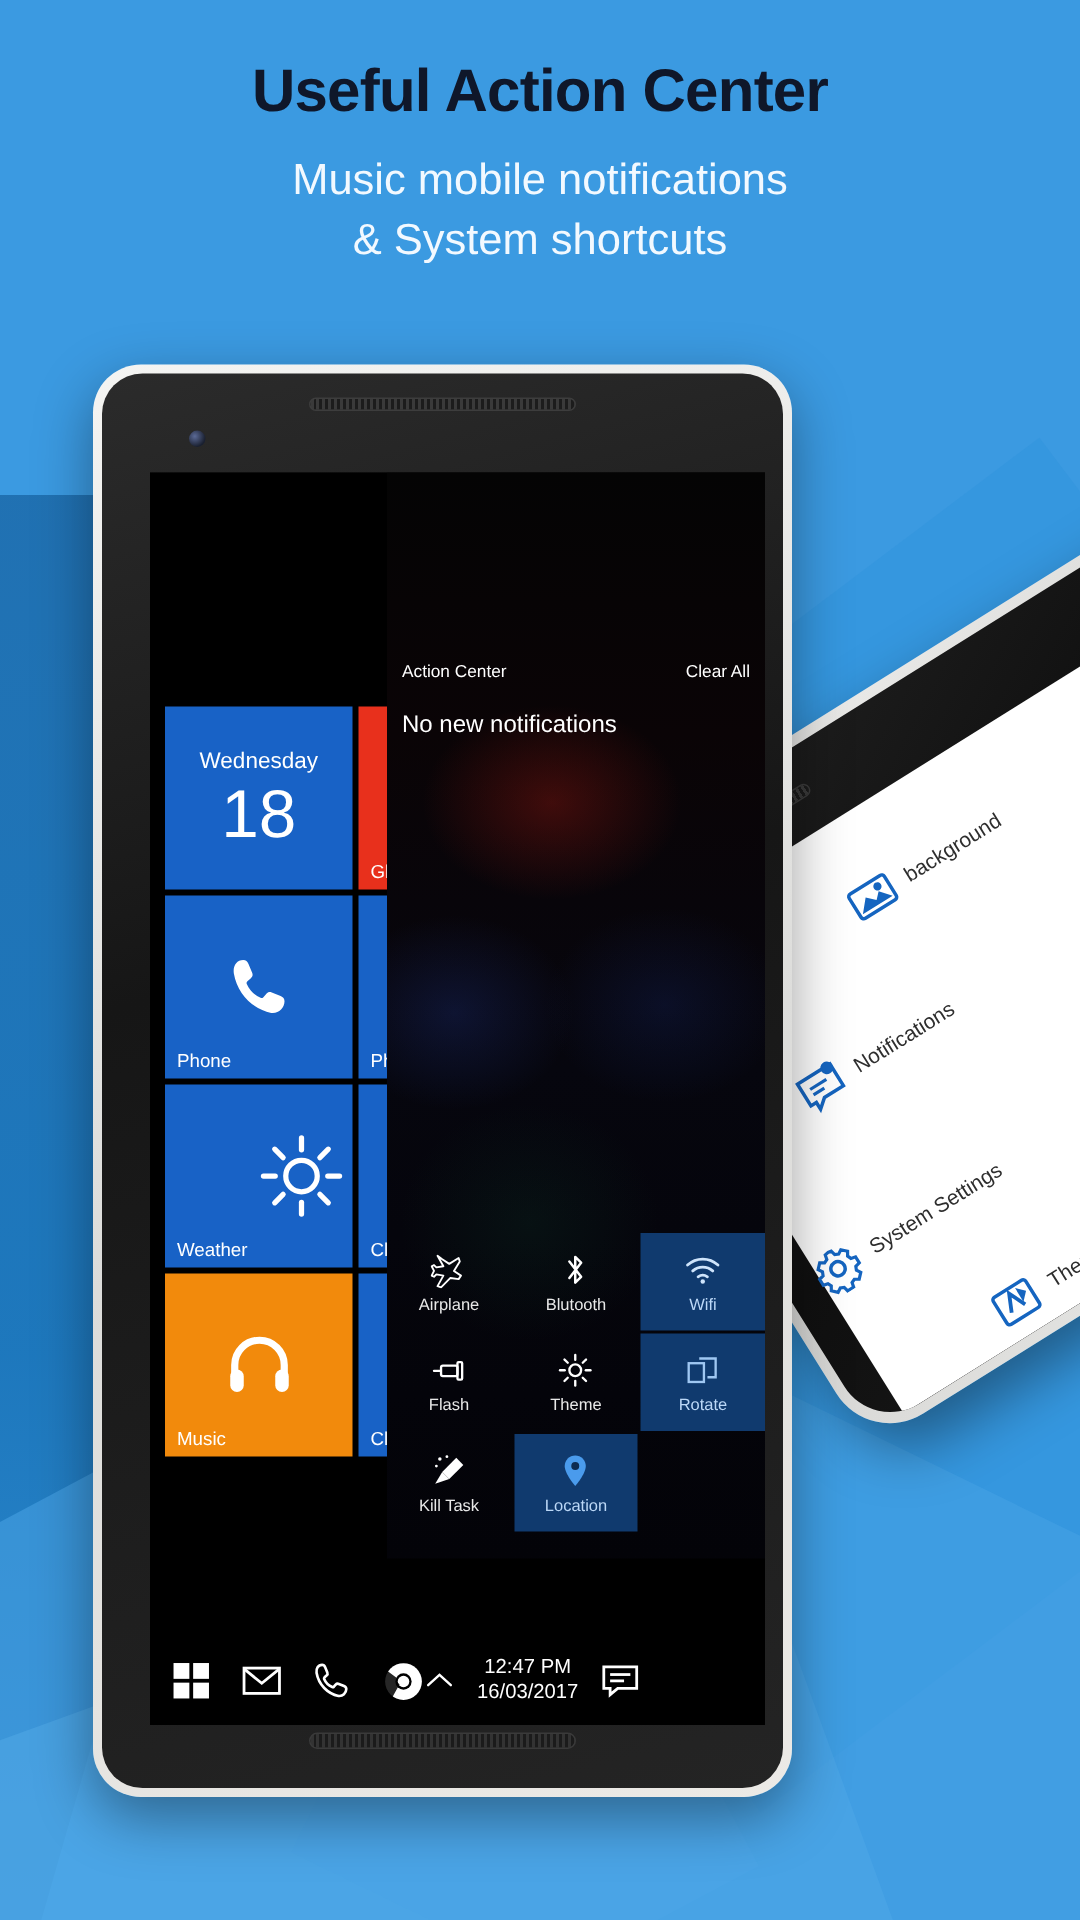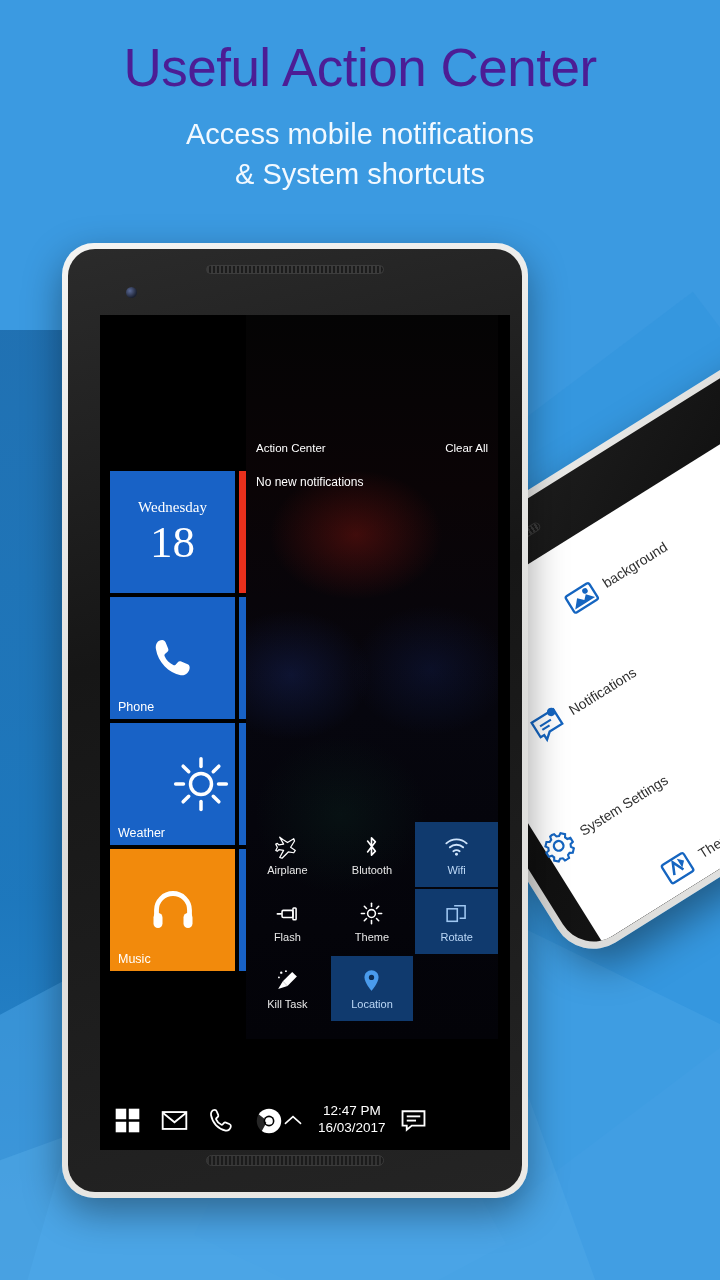--- a/index.html
+++ b/index.html
@@ -30,21 +30,21 @@
     background:#2f93de; transform:rotate(-37deg); opacity:.5;
   }
   .bg-wedge-br {
     position:absolute; right:-60px; bottom:-90px; width:520px; height:420px;
     background:#4aa4e6; transform:rotate(26deg); opacity:.45;
   }
 
   
   .header { position:absolute; left:0; right:0; top:40px; text-align:center; z-index:5; }
   .title {
-    font-size:53px; font-weight:normal; color:#4c1d95; letter-spacing:-0.5px;
+    font-size:40px; font-weight:bold; color:#0f172a; letter-spacing:-0.5px;
     line-height:1.05;
   }
   .subtitle {
     margin-top:18px; font-size:29px; color:#f2f9ff; line-height:1.38; font-weight:400;
   }
 
   
   .phone {
     position:absolute; left:62px; top:243px; width:466px; height:955px;
     background:linear-gradient(160deg,#f4f4f2,#dcdcda 55%,#eceae6);
@@ -80,39 +80,39 @@
 
   
   .tiles { position:absolute; left:0; top:0; width:410px; height:835px; background:#000; }
   .tile { position:absolute; color:#fff; }
   .tile .lbl {
     position:absolute; left:8px; bottom:5px; font-size:12.5px; color:#fff; font-weight:400;
   }
   .tile .big-date { font-size:45px; font-weight:300; line-height:1; }
   .tile .day { font-size:15px; font-weight:400; }
   .cal-inner { position:absolute; inset:0; display:flex; flex-direction:column;
-               align-items:center; justify-content:center; gap:4px;font-family:Liberation Serif, serif; }
+               align-items:center; justify-content:center; gap:4px; }
   .icon-center { position:absolute; inset:0; display:flex; align-items:center; justify-content:center; }
 
   
   .ac {
-    position:absolute; right:12px; top:0; width:252px; height:724px;
+    position:absolute; right:0; top:0; width:252px; height:724px;
     background:
       radial-gradient(120px 90px at 110px 220px, rgba(190,30,20,.30), transparent 72%),
       radial-gradient(110px 90px at 45px 360px, rgba(40,70,180,.22), transparent 72%),
       radial-gradient(110px 90px at 185px 355px, rgba(30,60,160,.18), transparent 72%),
       radial-gradient(120px 110px at 95px 500px, rgba(20,90,60,.14), transparent 72%),
       linear-gradient(180deg,#040404 0%,#0a0406 24%,#06060e 55%,#030308 100%);
   }
   .ac-head {
     position:absolute; left:0; right:0; top:122px; height:22px;
     display:flex; justify-content:space-between; align-items:center;
     padding:0 10px; font-size:11.5px; color:#fff;
   }
-  .ac-nonotif { position:absolute; left:10px; top:160px; font-size:12px; color:#fff; }
+  .ac-nonotif { position:absolute; left:10px; top:160px; font-size:16px; color:#fff; }
 
   
   .qs {
     position:absolute; left:0; bottom:18px; width:252px;
     display:grid; grid-template-columns:repeat(3,1fr); gap:2px;
   }
   .qs-tile {
     height:65px; display:flex; flex-direction:column; align-items:center;
     justify-content:center; gap:5px; color:#fff; background:transparent;
   }
@@ -171,21 +171,21 @@
   <div class="bg-wedge-left"></div>
   <div class="bg-wedge-tr"></div>
   <div class="bg-wedge-bl"></div>
   <div class="bg-wedge-bl2"></div>
   <div class="bg-wedge-br"></div>
 </div>
 
 <div class="header">
   <div class="title">Useful Action Center</div>
   <div class="subtitle">
-    <div>Access mobile notifications</div>
+    <div>Music mobile notifications</div>
     <div>&amp; System shortcuts</div>
   </div>
 </div>
 
 <div class="phone2-wrap">
   <div class="phone2">
     <div class="phone2-body">
       <div class="p2-speaker"></div>
       <div class="p2-cam"></div>
       <div class="p2-screen">

